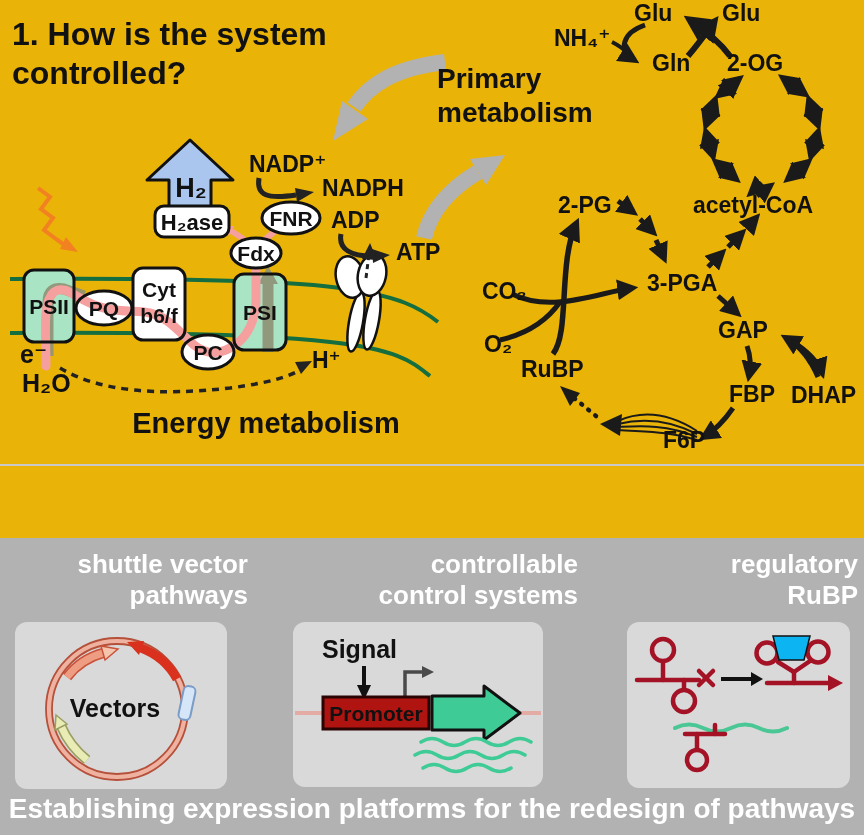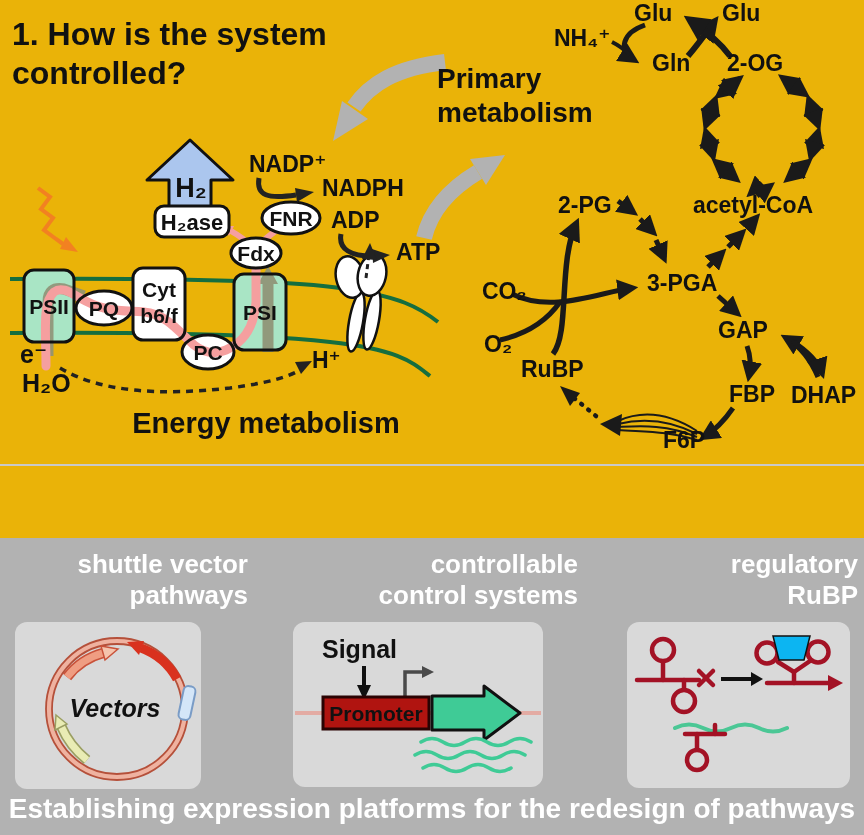--- a/index.html
+++ b/index.html
@@ -10,21 +10,21 @@
   .divider{position:absolute;top:464px;left:0;width:864px;height:2px;background:#c9c9c9;}
   .sec2-title{position:absolute;top:484px;left:10px;width:850px;
               font-size:32px;font-weight:bold;color:#0d0d0d;letter-spacing:-0.5px;}
   .sec2-panel{position:absolute;top:538px;left:0;width:864px;height:297px;background:#b2b2b2;}
   .panel-header{position:absolute;top:11px;color:#fff;font-size:26px;font-weight:bold;
                 line-height:31px;text-align:right;}
   .ph-left{left:6px;width:242px;}
   .ph-mid{left:262px;width:316px;}
   .ph-right{left:598px;width:260px;}
   .card{position:absolute;top:84px;background:#d9d9d9;border-radius:12px;}
-  .card-left{left:15px;width:186px;height:167px;font-style:italic;}
+  .card-left{left:15px;width:212px;height:167px;}
   .card-mid{left:293px;width:250px;height:165px;}
   .card-right{left:627px;width:223px;height:166px;}
   .caption{position:absolute;top:254px;left:0;width:864px;text-align:center;
            color:#fff;font-size:28px;font-weight:bold;line-height:34px;}
 </style>
 </head>
 <body>
 
 <div class="fig">
 

